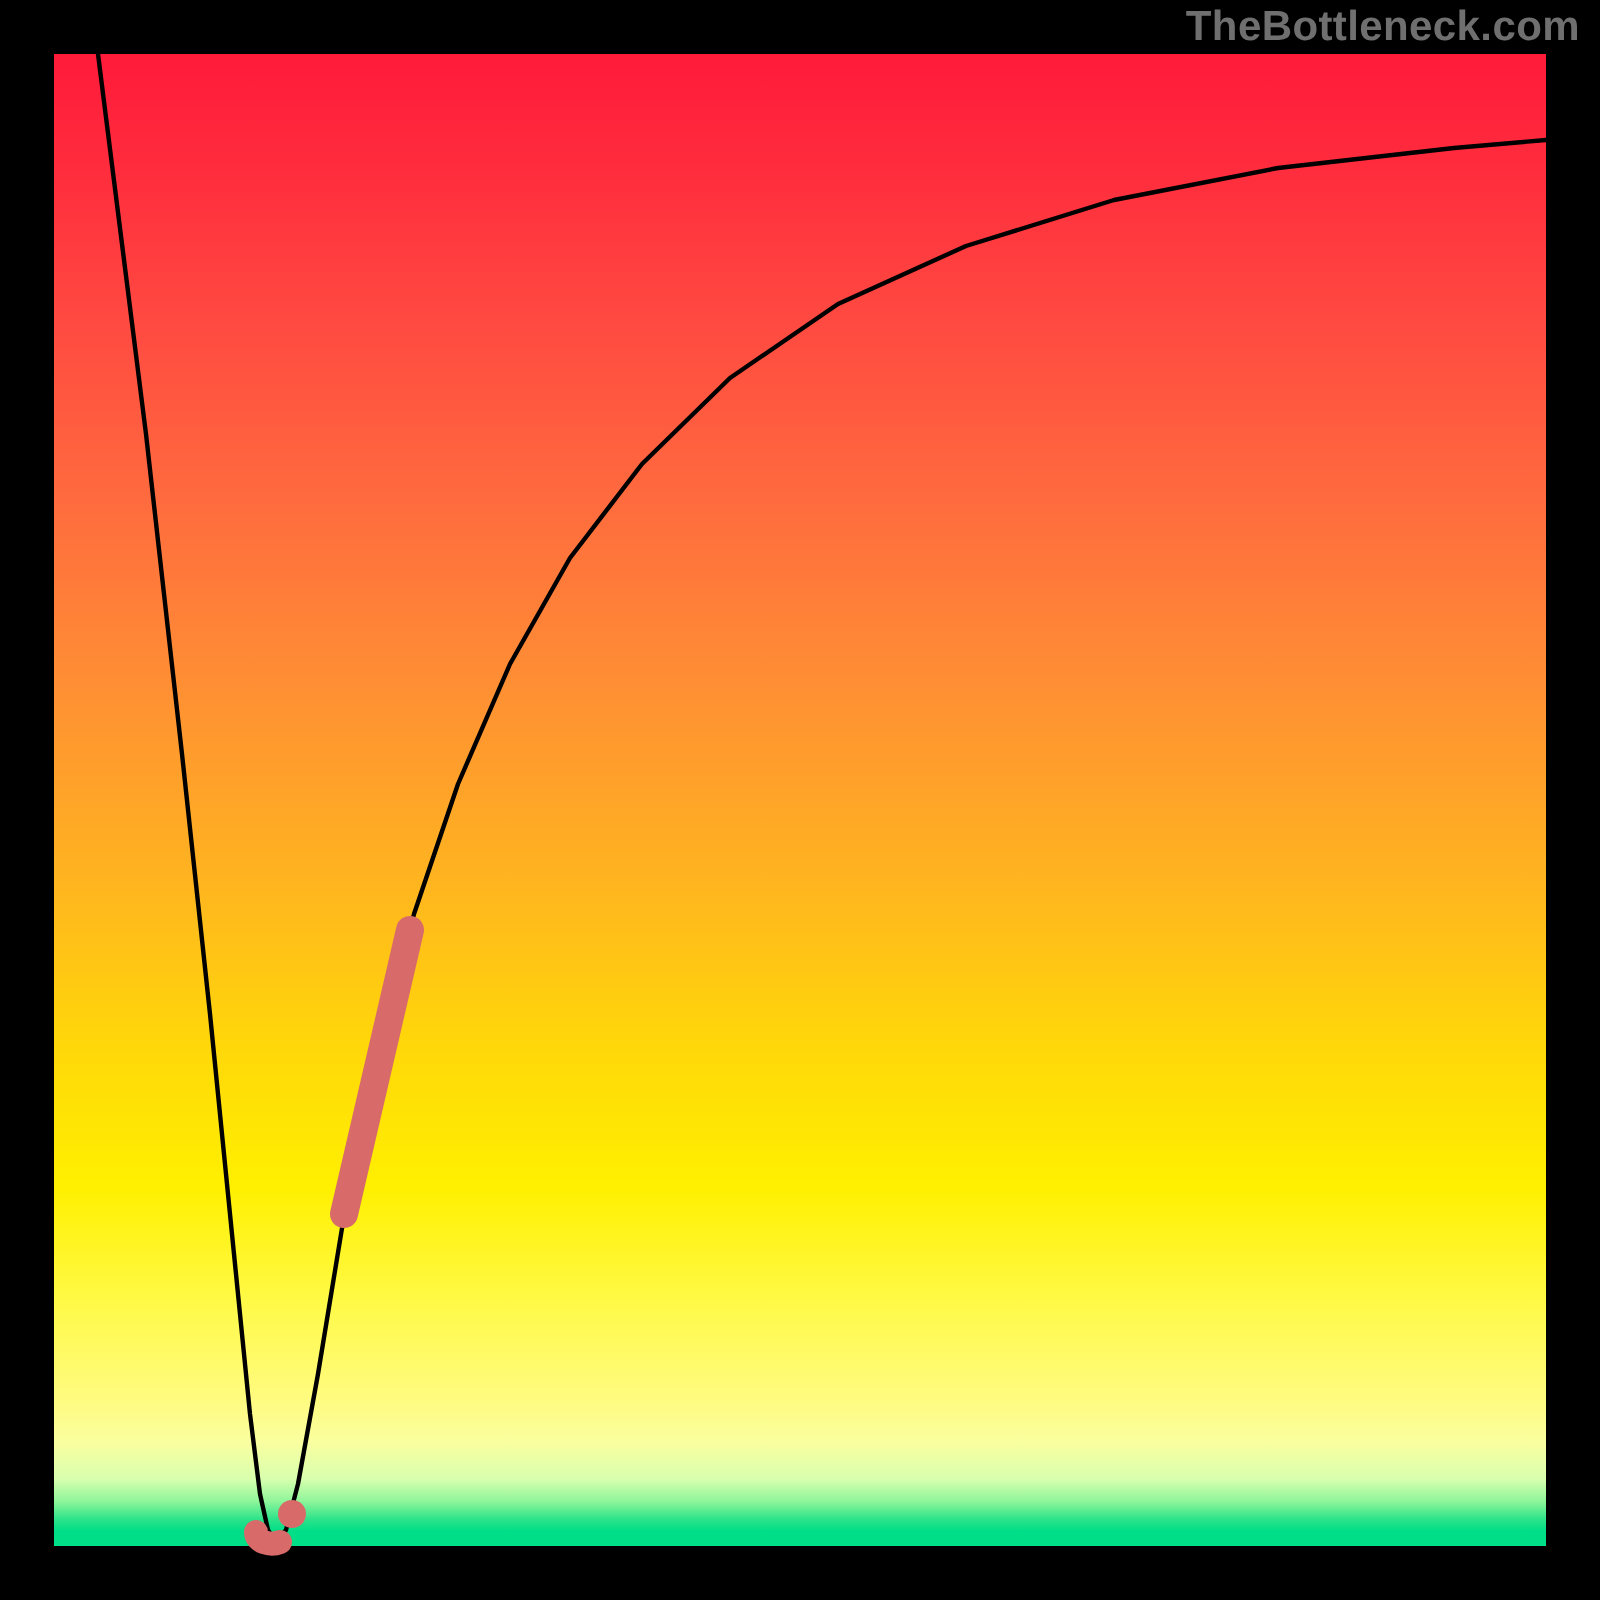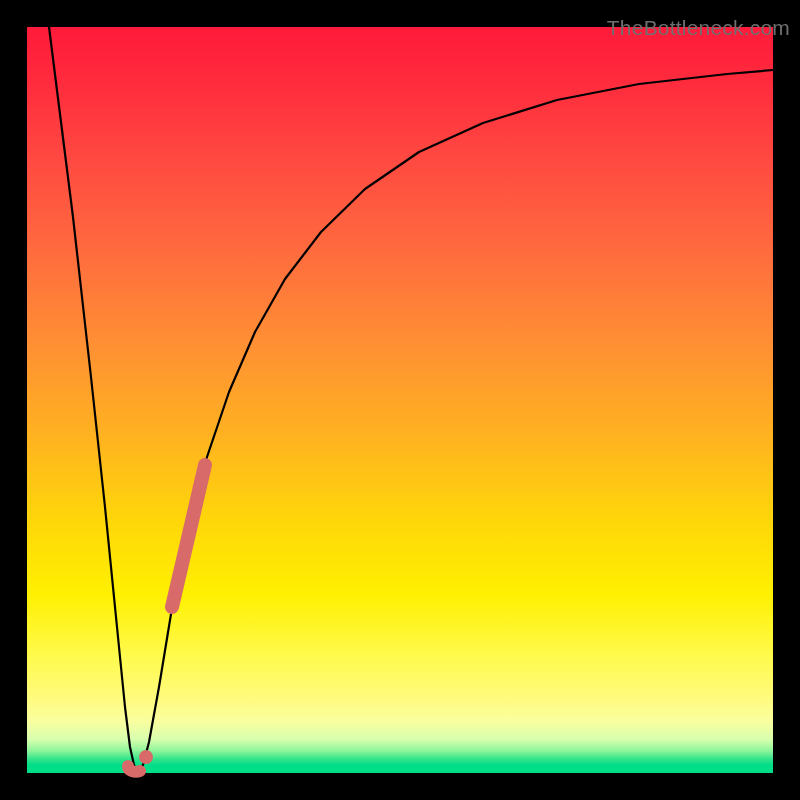--- a/index.html
+++ b/index.html
@@ -43,24 +43,23 @@
       #00dd88 99%,
       #00e088 100%
     );
   }
   .watermark {
     position: absolute;
     top: 2px;
     right: 10px;
     color: #6f6f6f;
     font-size: 21px;
-    font-weight: 400;
+    font-weight: 700;
     letter-spacing: 0.2px;
     user-select: none;
-    margin-top: 14px;
   }
   svg.curve {
     position: absolute;
     left: 0;
     top: 0;
     width: 746px;
     height: 746px;
     overflow: visible;
   }
   .black-line {

